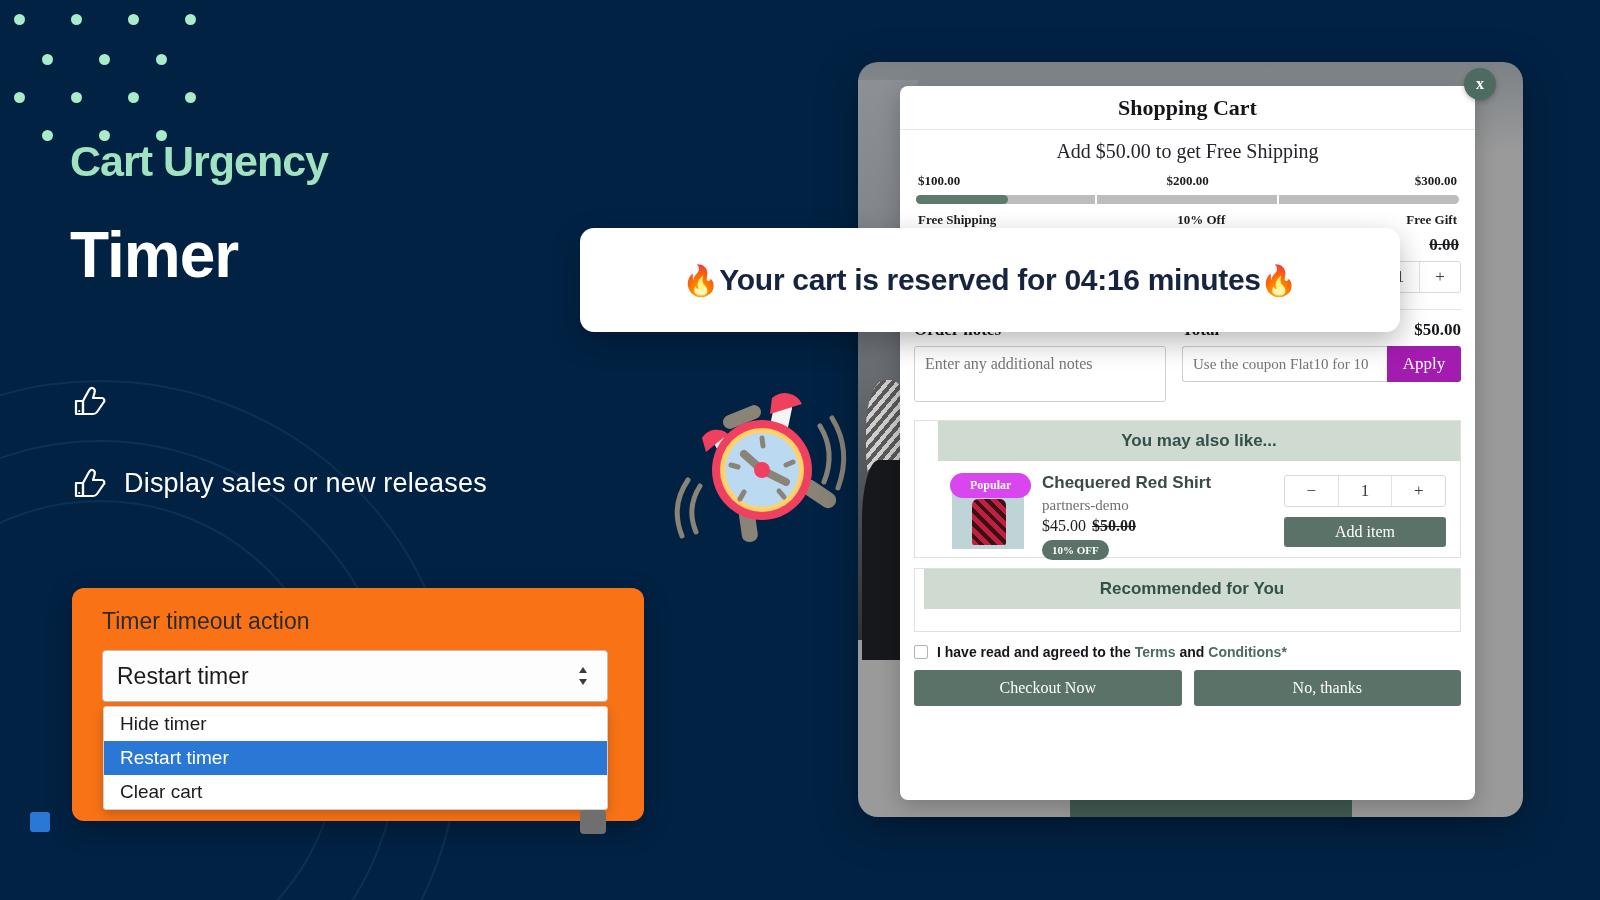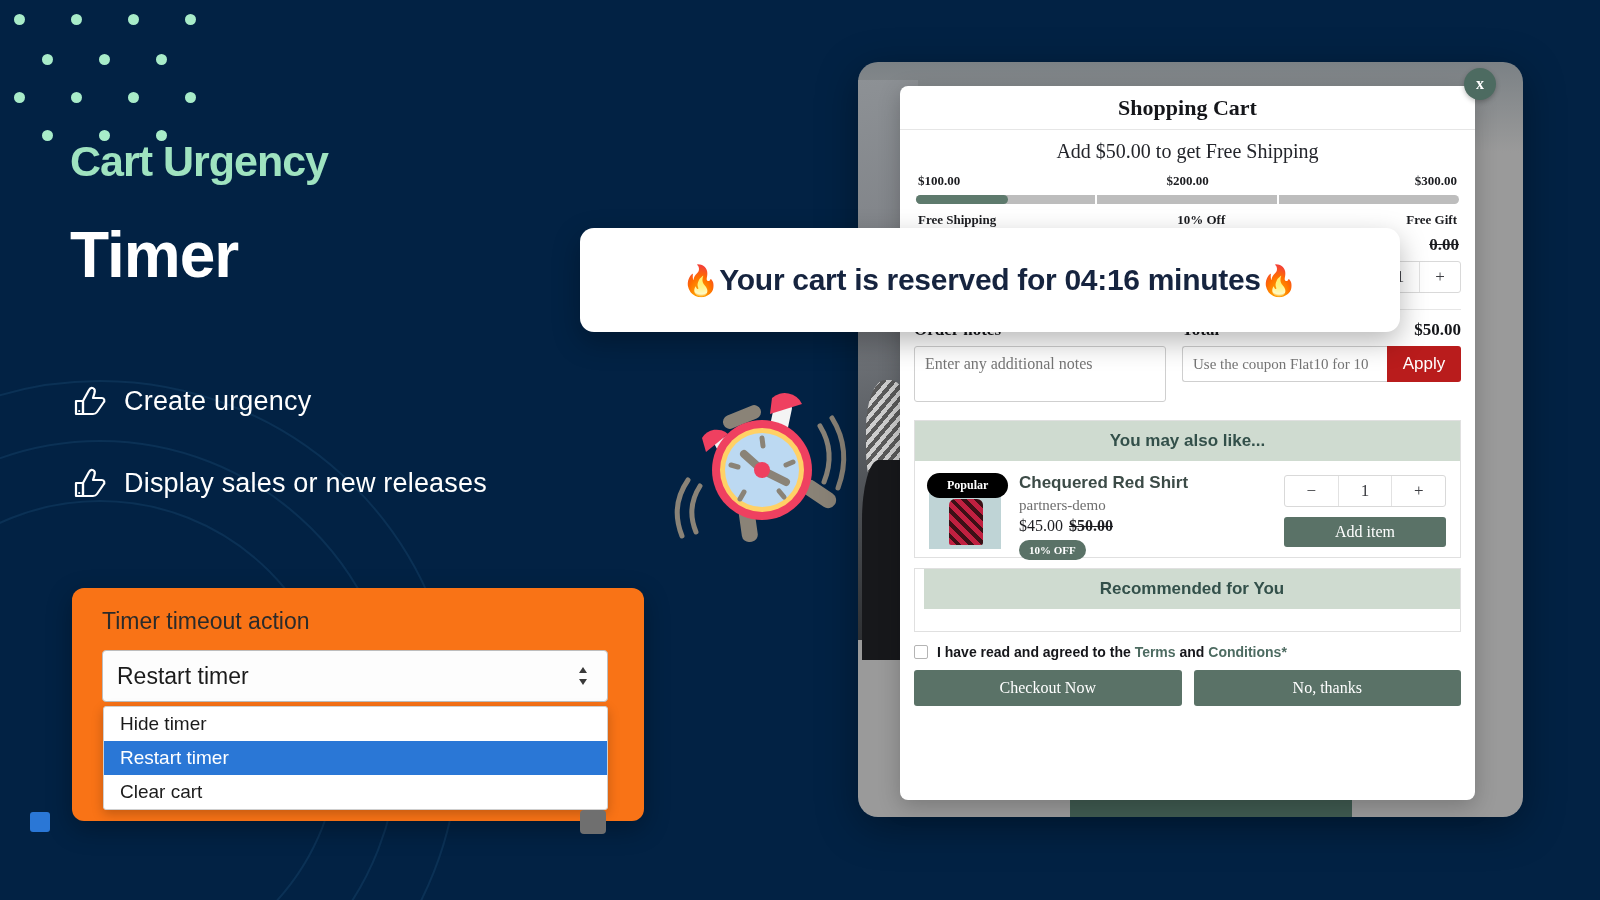--- a/index.html
+++ b/index.html
@@ -126,34 +126,34 @@
     font-size: 16px; color: #8a8a8a; padding: 8px 10px; background: #fff;
     font-family: "Liberation Serif", serif; resize: none;
   }
   .coupon-row { display: flex; }
   .coupon-input {
     flex: 1; height: 36px; border: 1px solid #cfcfcf; border-right: none; border-radius: 3px 0 0 3px;
     font-size: 15px; color: #7d7d7d; padding: 0 10px; background: #fff;
     font-family: "Liberation Serif", serif;
   }
   .coupon-btn {
-    width: 74px; height: 36px; background: #b91c1c; color: #ffffff;
+    width: 74px; height: 36px; background: #a21caf; color: #ffffff;
     font-size: 17px; border: none; border-radius: 0 3px 3px 0; cursor: pointer;
-    font-family: Liberation Sans, sans-serif;
-  }
-
-  .upsell { margin: 14px 14px 0; border: 1px solid #e0e0e0; }
+    font-family: Liberation Serif, serif;
+  }
+
+  .upsell { margin: 14px 14px 0; border: 1px solid #e0e0e0; padding-left: 23px; }
   .upsell-head {
     height: 40px; line-height: 40px; text-align: center; background: #cfdbd0;
     font-size: 17px; font-weight: bold; color: #33504a;
     font-family: "Liberation Sans", sans-serif;
   }
   .upsell-body { position: relative; height: 96px; padding: 10px 12px; }
   .pop-badge {
-    position: absolute; left: 12px; top: 12px; background: #000000; color: #fff;
+    position: absolute; left: 12px; top: 12px; background: #d946ef; color: #fff;
     font-size: 12px; font-weight: bold; padding: 5px 20px; border-radius: 14px; z-index: 2;
   }
   .up-thumb { position: absolute; left: 14px; top: 30px; width: 72px; height: 58px; background: #bfd4d6; overflow: hidden; }
   .up-thumb .shirt { position: absolute; left: 20px; top: 8px; width: 34px; height: 46px;
     background: repeating-linear-gradient(45deg,#c02040 0 5px,#3b1016 5px 9px); border-radius: 6px 6px 2px 2px; }
   .up-info { position: absolute; left: 104px; top: 12px; }
   .up-name { font-size: 17px; font-weight: bold; color: #3c4b47; font-family: "Liberation Sans", sans-serif; }
   .up-vendor { font-size: 15px; color: #6e6e6e; margin-top: 4px; }
   .up-price { font-size: 16px; color: #1c1d21; margin-top: 3px; }
   .up-price s { font-weight: bold; margin-left: 6px; }
@@ -240,21 +240,20 @@
 
   <div class="bullets">
     <div class="bullet">
       <span class="thumb-icon">
         <svg viewBox="0 0 34 32" width="34" height="32" fill="none" stroke="#ffffff" stroke-width="2.2" stroke-linejoin="round">
           <path d="M4 16 L4 29 L11 29 L11 16 Z"></path>
           <path d="M11 16 L17 5 C19 1 24 3 22.5 8 L21 13 L30 13 C32.5 13 33 16 31.5 17.5 L25 27 C24 28.5 22.5 29 21 29 L11 29 Z"></path>
           <circle cx="7.2" cy="26" r="1.1" fill="#ffffff" stroke="none"></circle>
         </svg>
       </span>
-      <span class="lbl">Create urgency</span>
     </div>
     <div class="bullet">
       <span class="thumb-icon">
         <svg viewBox="0 0 34 32" width="34" height="32" fill="none" stroke="#ffffff" stroke-width="2.2" stroke-linejoin="round">
           <path d="M4 16 L4 29 L11 29 L11 16 Z"></path>
           <path d="M11 16 L17 5 C19 1 24 3 22.5 8 L21 13 L30 13 C32.5 13 33 16 31.5 17.5 L25 27 C24 28.5 22.5 29 21 29 L11 29 Z"></path>
           <circle cx="7.2" cy="26" r="1.1" fill="#ffffff" stroke="none"></circle>
         </svg>
       </span>
       <span class="lbl">Display sales or new releases</span>

